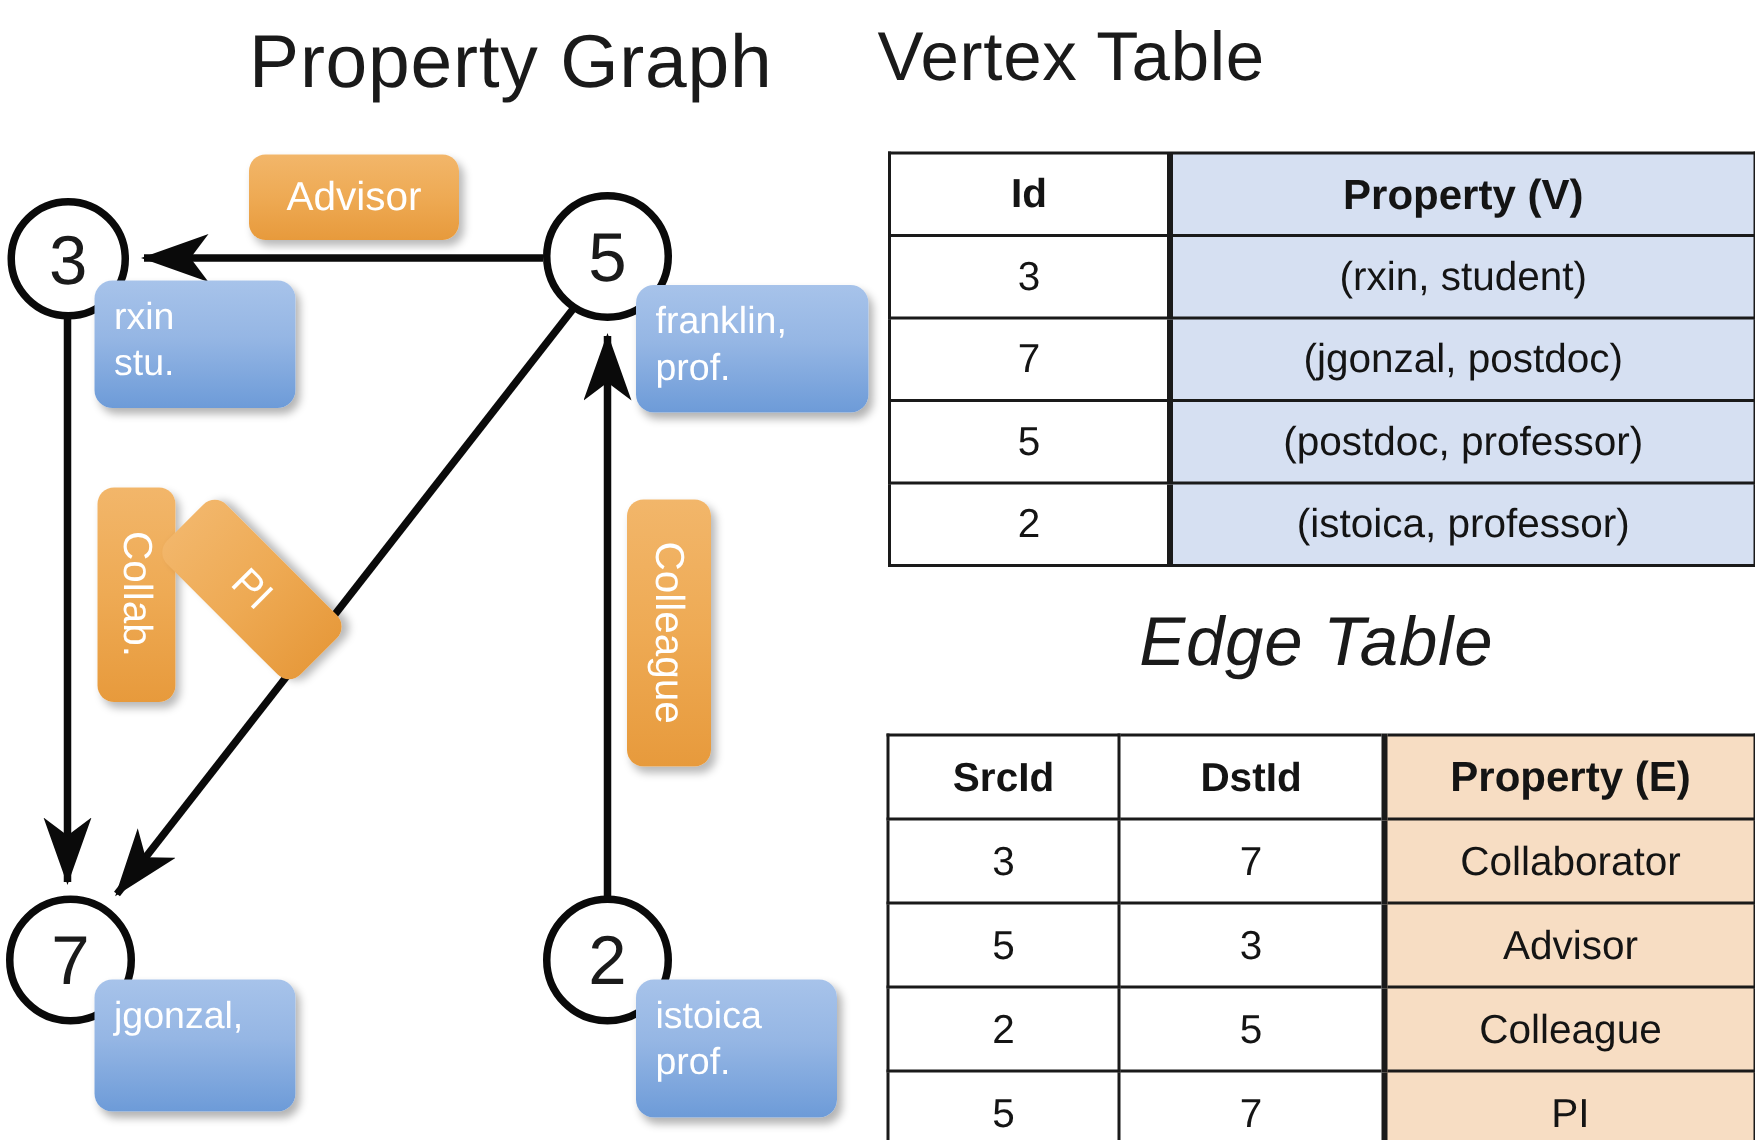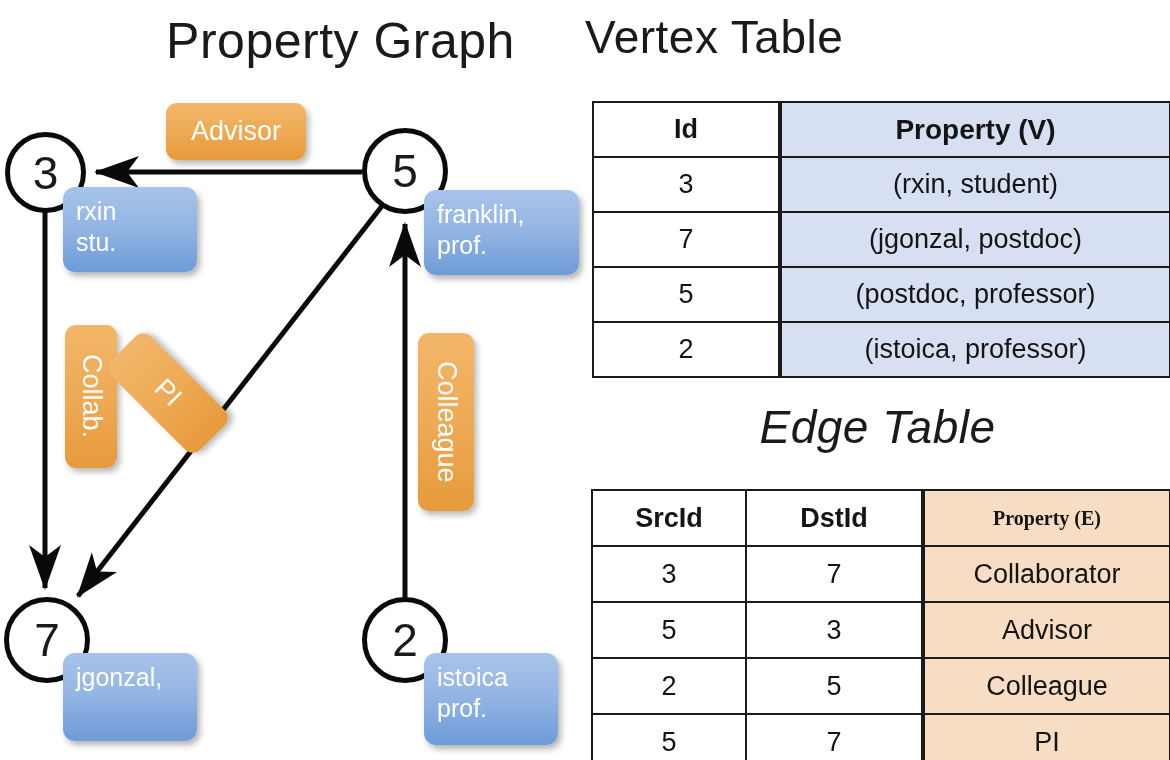--- a/index.html
+++ b/index.html
@@ -101,21 +101,21 @@
   .tbl th { font-weight: 700; margin-left: 28px; }
 
   #vertex-table { left: 592px; top: 101px; width: 577px; }
   #vertex-table th, #vertex-table td { height: 53px; font-size: 27px; }
   #vertex-table .c-prop { background: #d6e0f2; border-left-width: 4px; }
   #vertex-table th.c-prop { font-size: 28px; }
 
   #edge-table { left: 591px; top: 489px; width: 578px; }
   #edge-table th, #edge-table td { height: 54px; font-size: 27px; }
   #edge-table .c-eprop { background: #f7ddc3; border-left-width: 4px; }
-  #edge-table th.c-eprop { font-size: 20px; font-family: Liberation Serif, serif; }
+  #edge-table th.c-eprop { font-size: 28px; }
 </style>
 </head>
 <body>
 
 <div class="title" id="title-property-graph">Property Graph</div>
 <div class="title" id="title-vertex-table">Vertex Table</div>
 <div class="title" id="title-edge-table">Edge Table</div>
 
 <div id="graph-panel">
 

